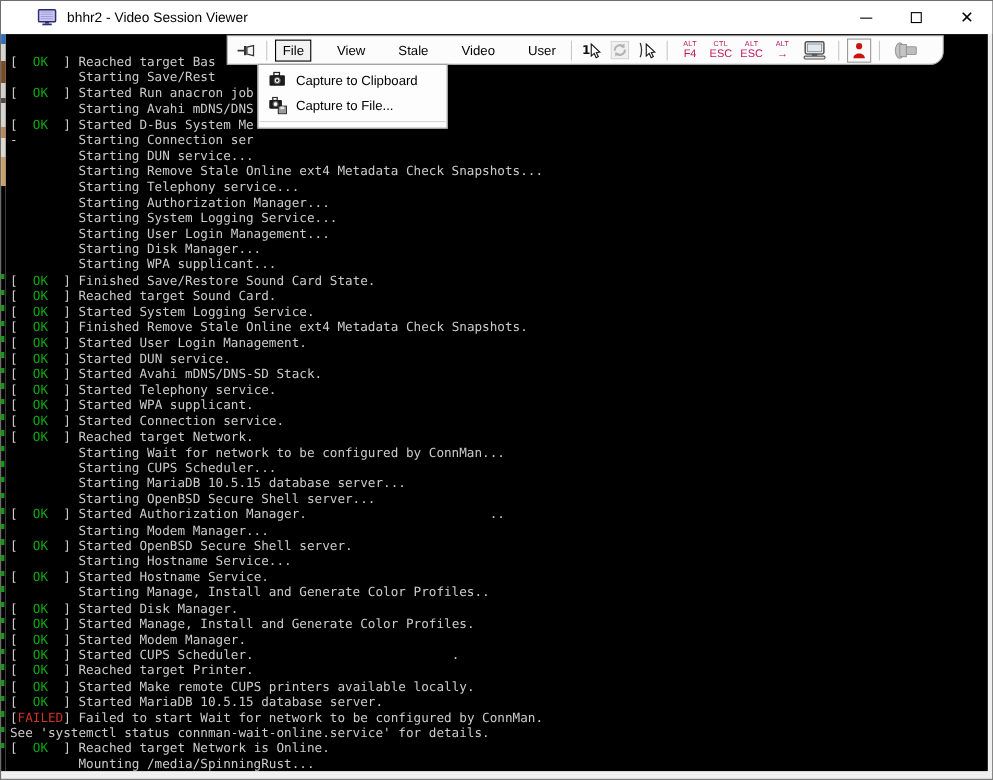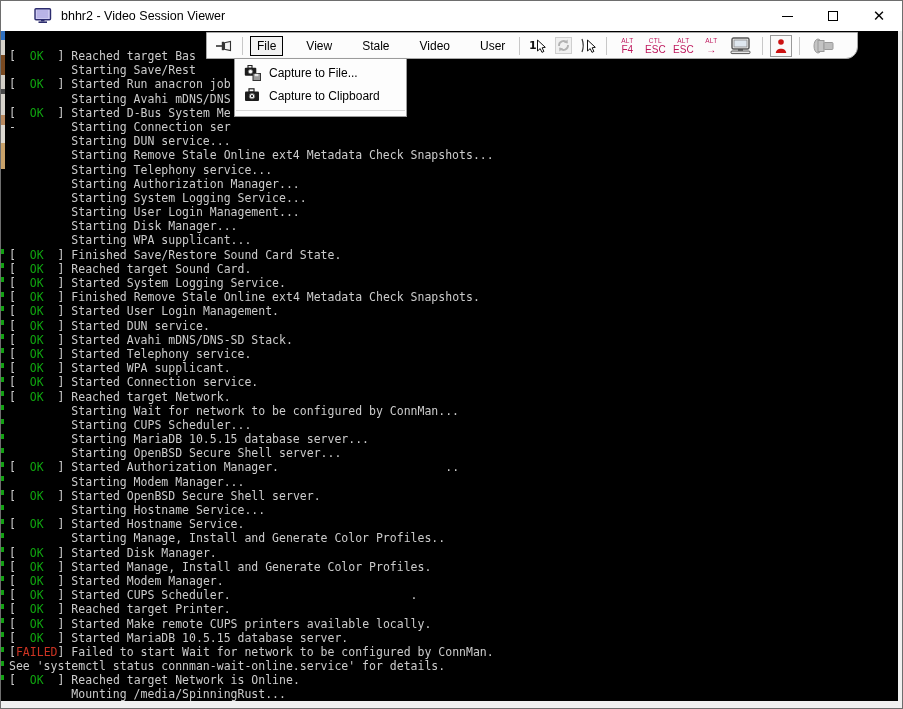--- a/index.html
+++ b/index.html
@@ -193,37 +193,37 @@
         <ellipse cx="7" cy="8" rx="4" ry="7" fill="#c4c4c4" stroke="#9a9a9a"></ellipse>
         <rect x="7" y="2.5" width="6" height="11" fill="#c4c4c4" stroke="#9a9a9a"></rect>
         <rect x="13" y="4.5" width="9" height="7" rx="1" fill="#bdbdbd" stroke="#9a9a9a"></rect>
       </svg>
     </div>
   </div>
 
   <div class="dropdown" id="filemenu">
       <div class="drop-item">
         <span class="drop-icon">
+          <svg width="16" height="15" viewBox="0 0 16 15">
+            <rect x="5" y="0.8" width="5" height="3.2" fill="none" stroke="#222" stroke-width="1.2"></rect>
+            <rect x="1" y="3.5" width="14" height="9.5" rx="1" fill="#1c1c1c"></rect>
+            <circle cx="8" cy="8.2" r="2.7" fill="#fff" stroke="#666"></circle>
+            <circle cx="8" cy="8.2" r="1.1" fill="#1c1c1c"></circle>
+          </svg>
+        </span>
+        <span>Capture to Clipboard</span>
+      </div>
+      <div class="drop-item">
+        <span class="drop-icon">
           <svg width="17" height="16" viewBox="0 0 17 16">
             <rect x="4" y="0.5" width="4" height="2.8" fill="none" stroke="#222" stroke-width="1.1"></rect>
             <rect x="0.8" y="2.8" width="11.5" height="8" rx="1" fill="#1c1c1c"></rect>
             <circle cx="6.5" cy="6.6" r="2.2" fill="#fff" stroke="#666"></circle>
             <rect x="9" y="8.5" width="7.5" height="7" fill="#9a9a9a" stroke="#333"></rect>
             <rect x="10.8" y="8.8" width="3.6" height="2.4" fill="#e6e6e6"></rect>
           </svg>
         </span>
         <span>Capture to File...</span>
       </div>
-      <div class="drop-item">
-        <span class="drop-icon">
-          <svg width="16" height="15" viewBox="0 0 16 15">
-            <rect x="5" y="0.8" width="5" height="3.2" fill="none" stroke="#222" stroke-width="1.2"></rect>
-            <rect x="1" y="3.5" width="14" height="9.5" rx="1" fill="#1c1c1c"></rect>
-            <circle cx="8" cy="8.2" r="2.7" fill="#fff" stroke="#666"></circle>
-            <circle cx="8" cy="8.2" r="1.1" fill="#1c1c1c"></circle>
-          </svg>
-        </span>
-        <span>Capture to Clipboard</span>
-      </div>
       <div class="drop-sep"></div>
     </div>
 
 </div>
 
 </body></html>

